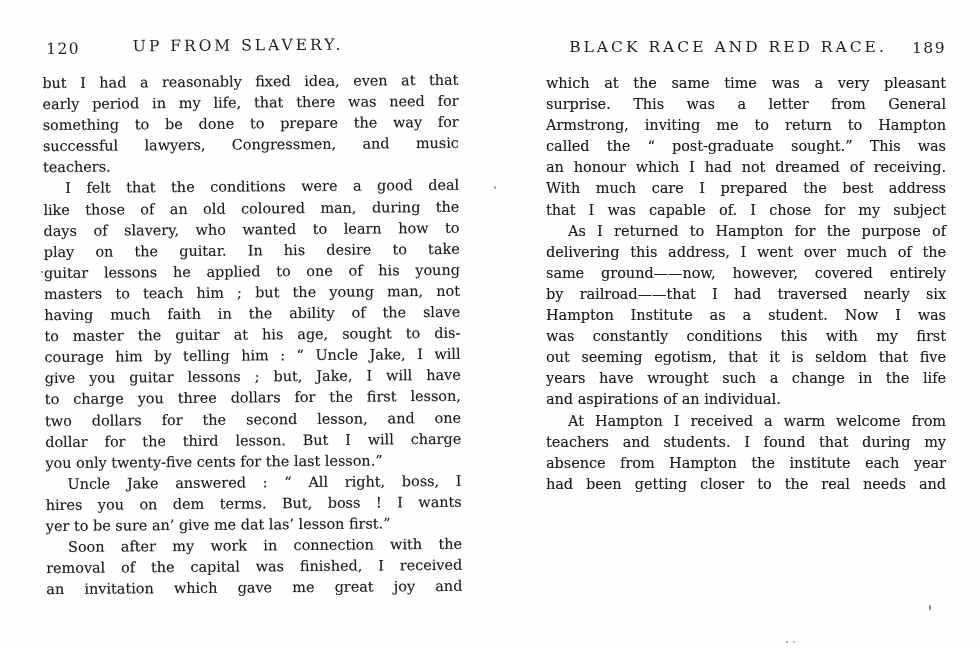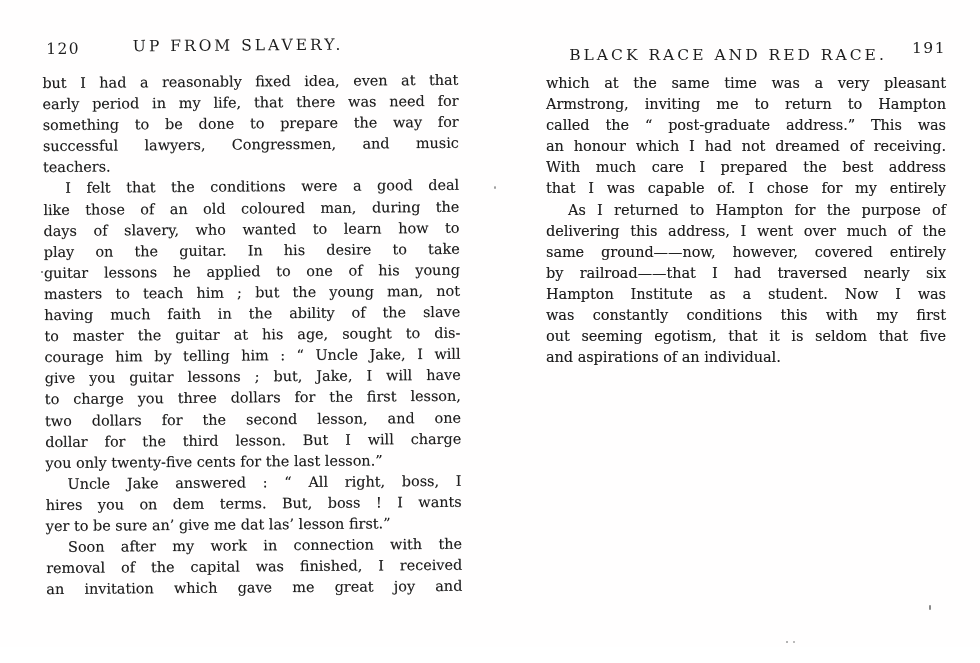--- a/index.html
+++ b/index.html
@@ -52,21 +52,21 @@
     left: 0;
     right: 24px;
     top: 0;
     text-align: center;
     letter-spacing: 3px;
   }
   .right .runhead {
     position: absolute;
     left: 0;
     right: 36px;
-    top: 8px;
+    top: 0;
     text-align: center;
     letter-spacing: 3px;
   }
   .right .pagenum {
     position: absolute;
     right: 0;
     top: 1px;
   }
   .pagebody {
     margin-top: 15px;
@@ -136,40 +136,48 @@
           <div class="line indent">Soon after my work in connection with the</div>
           <div class="line">removal of the capital was finished, I received</div>
           <div class="line">an invitation which gave me great joy and</div>
         </div>
       </div>
   </section>
 
   <section class="page right">
     <header class="pagehead">
       <span class="runhead">BLACK RACE AND RED RACE.</span>
-      <span class="pagenum">191</span>
+      <span class="pagenum">189</span>
     </header>
     <div class="pagebody">
         <div class="para">
           <div class="line">which at the same time was a very pleasant</div>
+          <div class="line">surprise.  This was a letter from General</div>
           <div class="line">Armstrong, inviting me to return to Hampton</div>
-          <div class="line">called the “ post-graduate address.”  This was</div>
+          <div class="line">called the “ post-graduate sought.”  This was</div>
           <div class="line">an honour which I had not dreamed of receiving.</div>
           <div class="line">With much care I prepared the best address</div>
-          <div class="line">that I was capable of.  I chose for my entirely</div>
+          <div class="line">that I was capable of.  I chose for my subject</div>
         </div>
         <div class="para">
           <div class="line indent">As I returned to Hampton for the purpose of</div>
           <div class="line">delivering this address, I went over much of the</div>
           <div class="line">same ground——now, however, covered entirely</div>
           <div class="line">by railroad——that I had traversed nearly six</div>
           <div class="line">Hampton Institute as a student.  Now I was</div>
           <div class="line">was constantly conditions this with my first</div>
           <div class="line">out seeming egotism, that it is seldom that five</div>
+          <div class="line">years have wrought such a change in the life</div>
           <div class="line end">and aspirations of an individual.</div>
+        </div>
+        <div class="para">
+          <div class="line indent">At Hampton I received a warm welcome from</div>
+          <div class="line">teachers and students.  I found that during my</div>
+          <div class="line">absence from Hampton the institute each year</div>
+          <div class="line">had been getting closer to the real needs and</div>
         </div>
       </div>
   </section>
 
   <div class="speck s1"></div>
   <div class="speck s2"></div>
   <div class="speck s3"></div>
   <div class="speck s4"></div>
   <div class="speck s5"></div>
 

